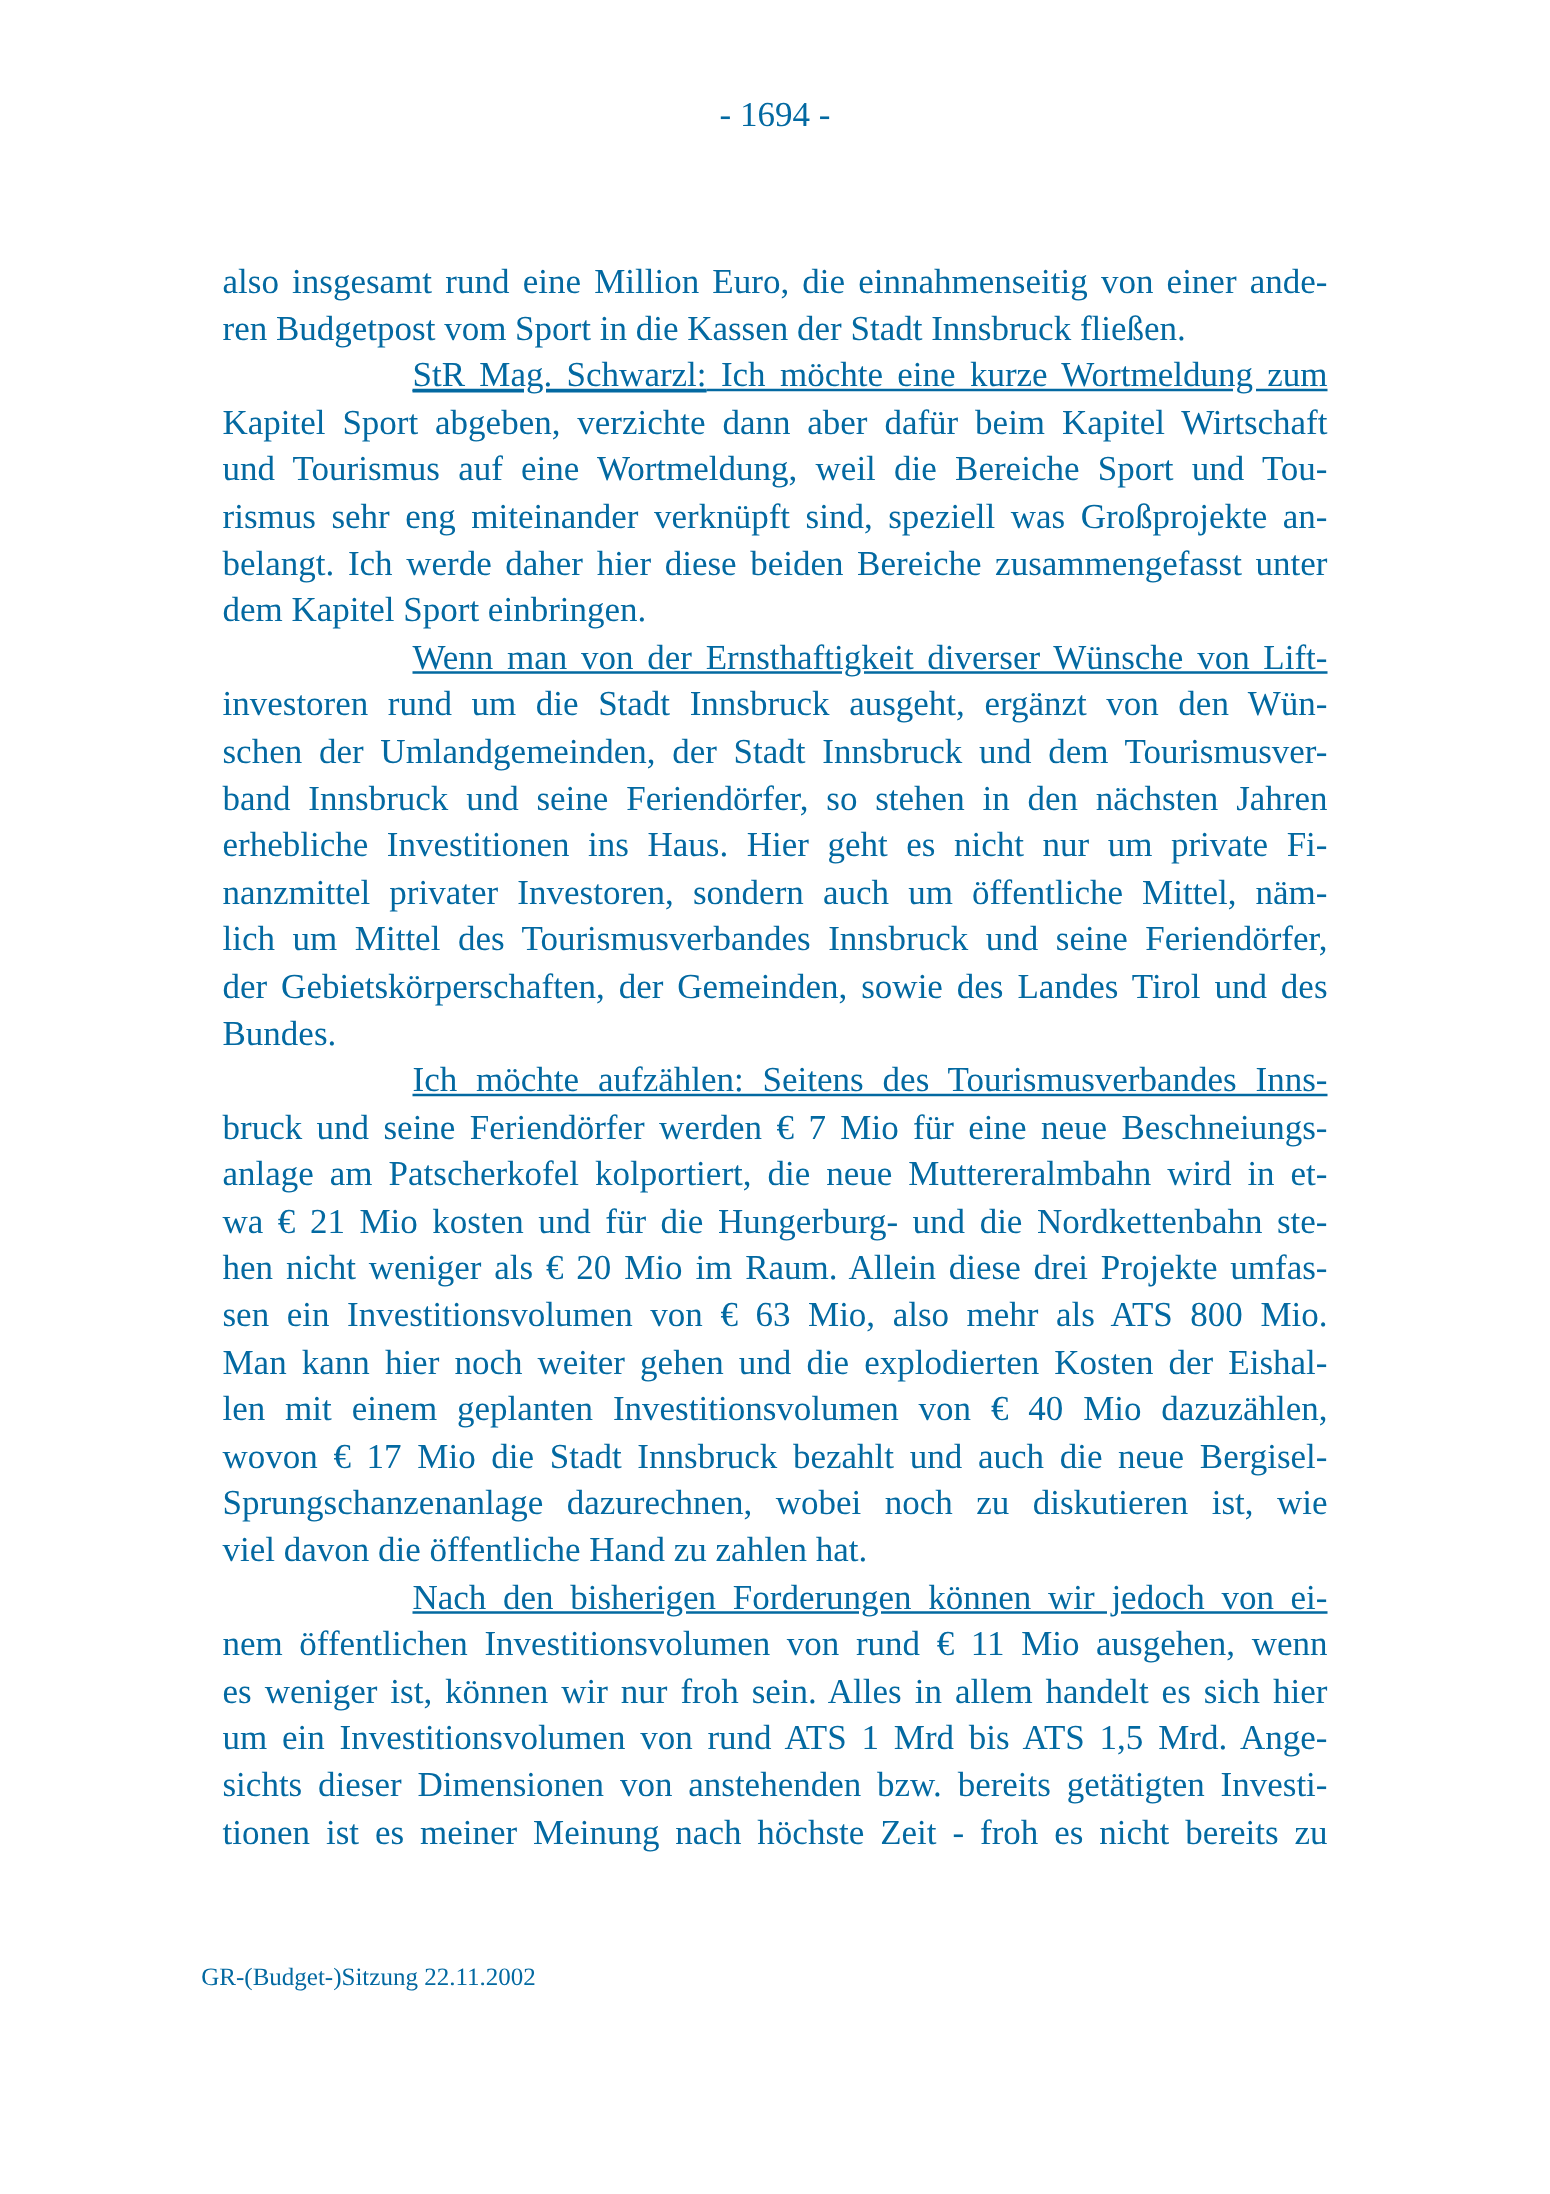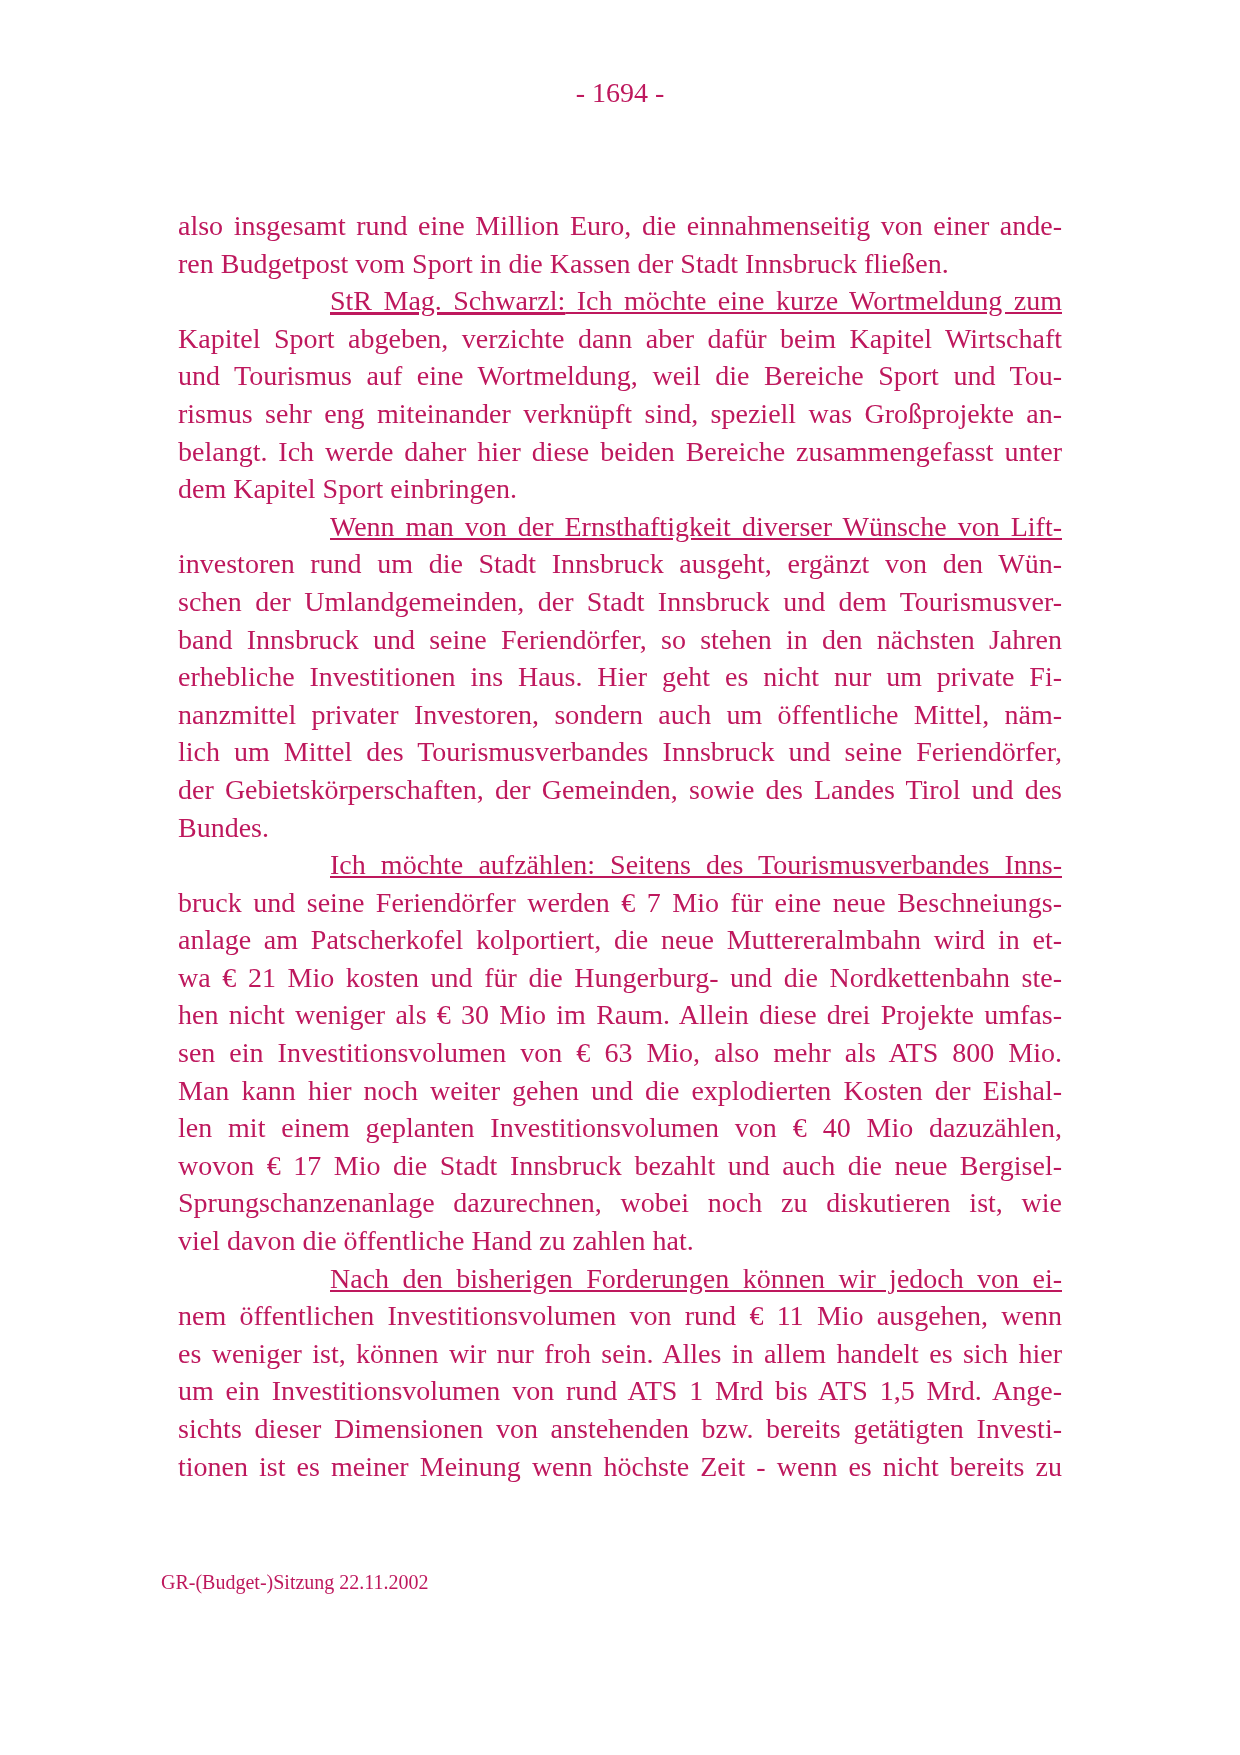--- a/index.html
+++ b/index.html
@@ -6,21 +6,21 @@
     margin: 0;
     padding: 0;
     background: #ffffff;
   }
   .page {
     position: relative;
     width: 1240px;
     height: 1755px;
     background: #ffffff;
     font-family: "Liberation Serif", "DejaVu Serif", serif;
-    color: #be185d;
+    color: #0369a1;
     overflow: hidden;
   }
   .page-number {
     position: absolute;
     top: 76px;
     left: 178px;
     width: 884px;
     text-align: center;
     font-size: 28px;
     line-height: 34px;
@@ -88,32 +88,32 @@
         <div class="line">nanzmittel privater Investoren, sondern auch um öffentliche Mittel, näm-</div>
         <div class="line">lich um Mittel des Tourismusverbandes Innsbruck und seine Feriendörfer,</div>
         <div class="line">der Gebietskörperschaften, der Gemeinden, sowie des Landes Tirol und des</div>
         <div class="line last">Bundes.</div>
       </div>
       <div class="paragraph">
         <div class="line indent">Ich möchte aufzählen: Seitens des Tourismusverbandes Inns-</div>
         <div class="line">bruck und seine Feriendörfer werden € 7 Mio für eine neue Beschneiungs-</div>
         <div class="line">anlage am Patscherkofel kolportiert, die neue Muttereralmbahn wird in et-</div>
         <div class="line">wa € 21 Mio kosten und für die Hungerburg- und die Nordkettenbahn ste-</div>
-        <div class="line">hen nicht weniger als € 30 Mio im Raum. Allein diese drei Projekte umfas-</div>
+        <div class="line">hen nicht weniger als € 20 Mio im Raum. Allein diese drei Projekte umfas-</div>
         <div class="line">sen ein Investitionsvolumen von € 63 Mio, also mehr als ATS 800 Mio.</div>
         <div class="line">Man kann hier noch weiter gehen und die explodierten Kosten der Eishal-</div>
         <div class="line">len mit einem geplanten Investitionsvolumen von € 40 Mio dazuzählen,</div>
         <div class="line">wovon € 17 Mio die Stadt Innsbruck bezahlt und auch die neue Bergisel-</div>
         <div class="line">Sprungschanzenanlage dazurechnen, wobei noch zu diskutieren ist, wie</div>
         <div class="line last">viel davon die öffentliche Hand zu zahlen hat.</div>
       </div>
       <div class="paragraph">
         <div class="line indent">Nach den bisherigen Forderungen können wir jedoch von ei-</div>
         <div class="line">nem öffentlichen Investitionsvolumen von rund € 11 Mio ausgehen, wenn</div>
         <div class="line">es weniger ist, können wir nur froh sein. Alles in allem handelt es sich hier</div>
         <div class="line">um ein Investitionsvolumen von rund ATS 1 Mrd bis ATS 1,5 Mrd. Ange-</div>
         <div class="line">sichts dieser Dimensionen von anstehenden bzw. bereits getätigten Investi-</div>
-        <div class="line">tionen ist es meiner Meinung wenn höchste Zeit - wenn es nicht bereits zu</div>
+        <div class="line">tionen ist es meiner Meinung nach höchste Zeit - froh es nicht bereits zu</div>
       </div>
     </div>
 
   <div class="footer-text">GR-(Budget-)Sitzung 22.11.2002</div>
 </div>
 
 </body></html>

